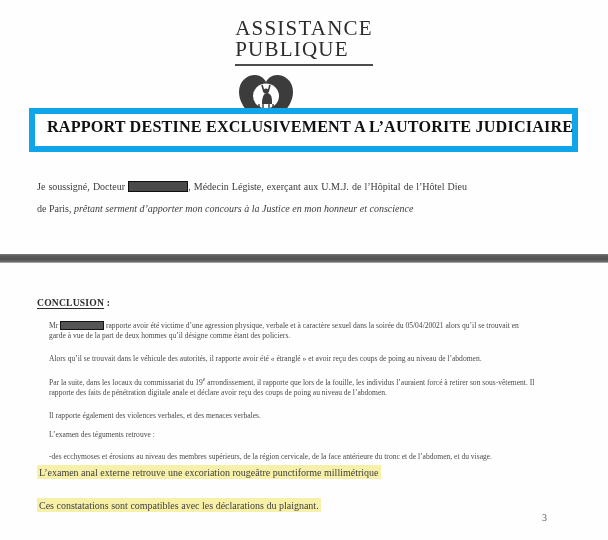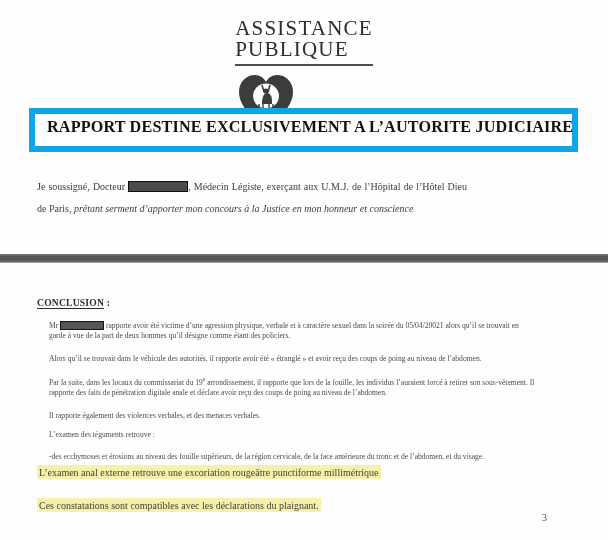--- a/index.html
+++ b/index.html
@@ -245,21 +245,21 @@
     <p>Alors qu’il se trouvait dans le véhicule des autorités, il rapporte avoir été « étranglé » et avoir reçu des coups de poing au niveau de l’abdomen.</p>
   </div>
 
   <div class="body-block p3">
     <p><span>Par la suite, dans les locaux du commissariat du 19</span><sup class="ord">e</sup><span> arrondissement, il rapporte que lors de la fouille, les individus l’auraient forcé à retirer son sous-vêtement. Il rapporte des faits de pénétration digitale anale et déclare avoir reçu des coups de poing au niveau de l’abdomen.</span></p>
     <p>Il rapporte également des violences verbales, et des menaces verbales.</p>
   </div>
 
   <div class="body-block p4">
     <p>L’examen des téguments retrouve :</p>
-    <p>-des ecchymoses et érosions au niveau des fouille supérieurs, de la région cervicale, de la face antérieure du tronc et de l’abdomen, et du visage.</p>
+    <p>-des ecchymoses et érosions au niveau des membres supérieurs, de la région cervicale, de la face antérieure du tronc et de l’abdomen, et du visage.</p>
   </div>
 
   <div class="hl-line hl1">
     <span class="mark">L’examen anal externe retrouve une excoriation rougeâtre punctiforme millimétrique</span>
   </div>
 
   <div class="hl-line hl2">
     <span class="mark">Ces constatations sont compatibles avec les déclarations du plaignant.</span>
   </div>
 

